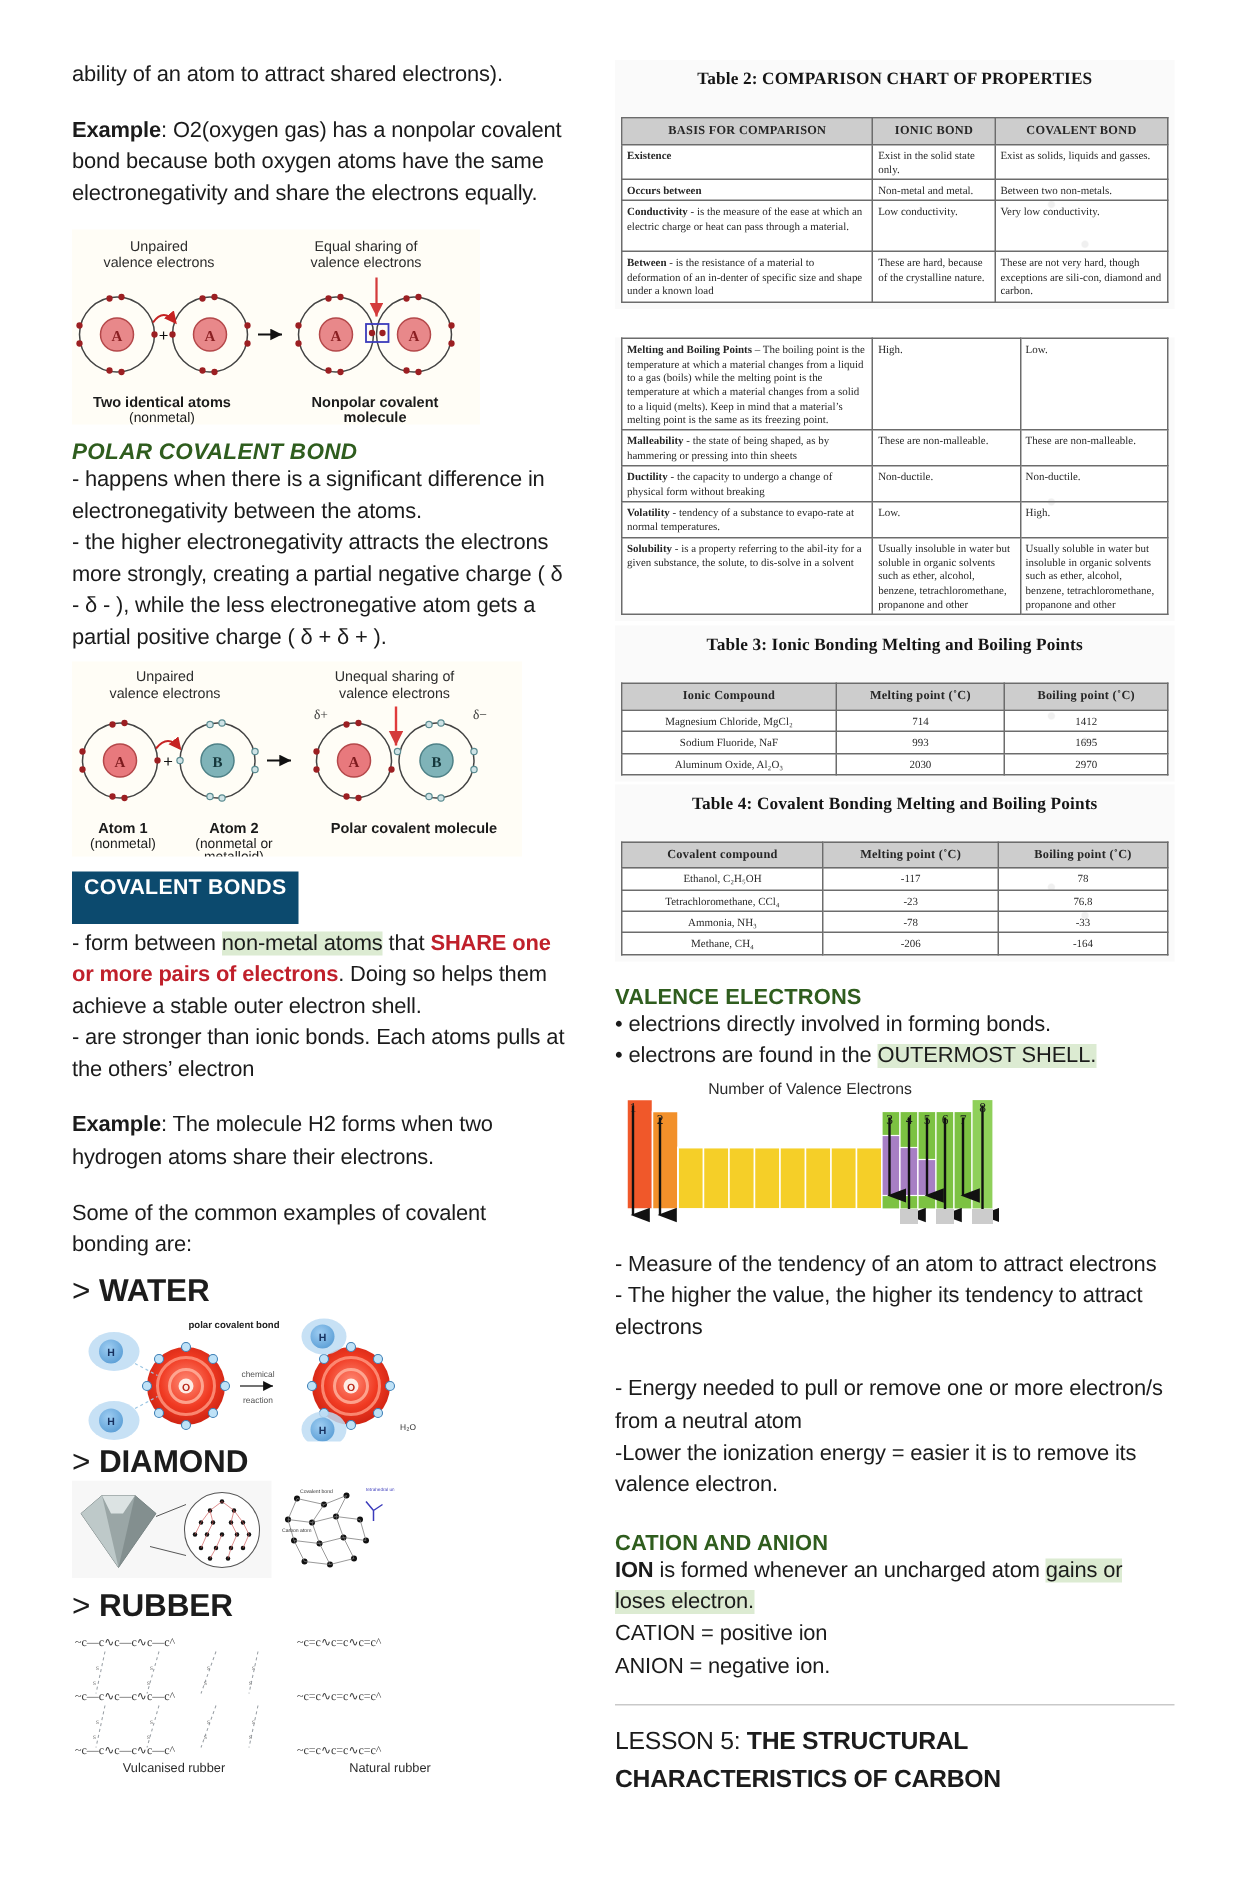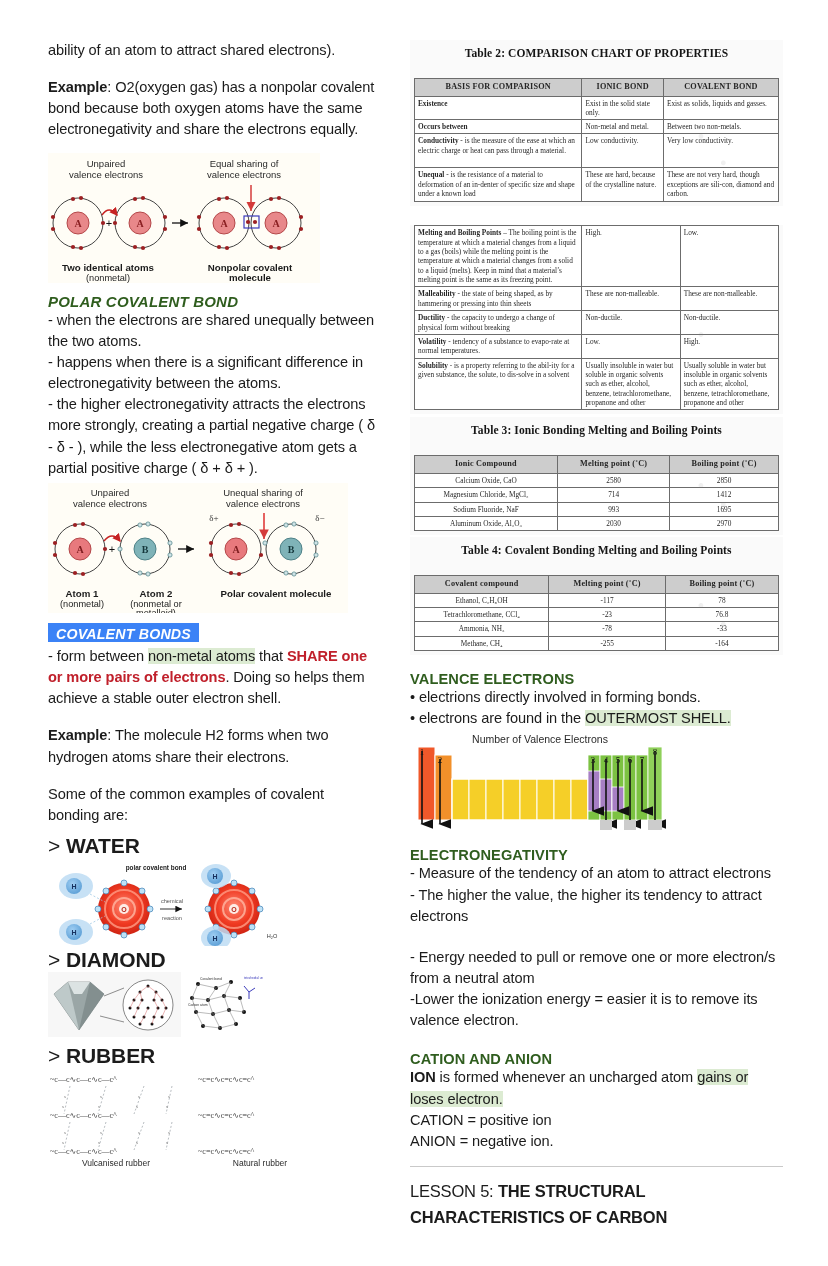--- a/index.html
+++ b/index.html
@@ -37,27 +37,26 @@
   }
   .h-green-italic {
     color: #2f5d1e;
     font-weight: bold;
     font-style: italic;
     font-size: 15px;
     letter-spacing: 0.2px;
   }
   .h-chip {
     display: inline-block;
-    background: #3b82f6;
+    background: #0c4a6e;
     color: #ffffff;
     font-weight: bold;
     font-size: 14.2px;
-    padding: 3px 8px 0 8px;
+    padding: 3px 8px 16px 8px;
     letter-spacing: 0.2px;
-    font-style: italic;
   }
   .hl-green { background: #dcebd2; }
   .red-bold { color: #c0202b; font-weight: bold; }
   .sub-head { font-size: 21px; font-weight: bold; letter-spacing: -0.1px; }
   .sub-head .chev { font-weight: normal; }
 
   hr.rule { border:none; border-top:1.5px solid #c9c9c9; margin: 14px 0 12px 0; }
 
   .lesson-line { font-size: 16.5px; line-height: 1.55; letter-spacing: -0.2px; }
   .lesson-line b { font-weight: bold; }
@@ -218,21 +217,20 @@
         <text x="60" y="118" font-size="9.7" font-weight="bold" fill="#1b1b1b" text-anchor="middle" font-family="Liberation Sans, sans-serif">Two identical atoms</text>
         <text x="60" y="128" font-size="9.2" fill="#1b1b1b" text-anchor="middle" font-family="Liberation Sans, sans-serif">(nonmetal)</text>
         <text x="202" y="118" font-size="9.7" font-weight="bold" fill="#1b1b1b" text-anchor="middle" font-family="Liberation Sans, sans-serif">Nonpolar covalent</text>
         <text x="202" y="128" font-size="9.7" font-weight="bold" fill="#1b1b1b" text-anchor="middle" font-family="Liberation Sans, sans-serif">molecule</text>
       </svg>
     </div>
 
     <div class="sp-8"></div>
 
     <div class="h-green-italic">POLAR COVALENT BOND</div>
-    <div class="body-txt">- when the electrons are shared unequally between the two atoms.</div>
     <div class="body-txt">- happens when there is a significant difference in electronegativity between the atoms.</div>
     <div class="body-txt">- the higher electronegativity attracts the electrons more strongly, creating a partial negative charge ( δ - δ - ), while the less electronegative atom gets a partial positive charge ( δ + δ + ).</div>
 
     <div class="diagram" style="width:300px;height:130px;position:relative;background:#fffdf6;">
       <svg width="300" height="130" viewBox="0 0 300 130">
         <text x="62" y="13" font-size="9.5" fill="#2b2b2b" text-anchor="middle" font-family="Liberation Sans, sans-serif">Unpaired</text>
         <text x="62" y="24" font-size="9.5" fill="#2b2b2b" text-anchor="middle" font-family="Liberation Sans, sans-serif">valence electrons</text>
         <text x="215" y="13" font-size="9.5" fill="#2b2b2b" text-anchor="middle" font-family="Liberation Sans, sans-serif">Unequal sharing of</text>
         <text x="215" y="24" font-size="9.5" fill="#2b2b2b" text-anchor="middle" font-family="Liberation Sans, sans-serif">valence electrons</text>
 
@@ -305,20 +303,21 @@
 
     <div class="sp-8"></div>
 
     <div>
       <span class="h-chip">COVALENT BONDS</span>
     </div>
 
     <div class="body-txt" style="margin-top:3px;">
       <span>- form between </span><span class="hl-green">non-metal atoms</span><span> that </span><span class="red-bold">SHARE one or more pairs of electrons</span><span>. Doing so helps them achieve a stable outer electron shell.</span>
     </div>
+    <div class="body-txt">- are stronger than ionic bonds. Each atoms pulls at the others’ electron</div>
 
     <div class="sp-16"></div>
 
     <div class="body-txt">
       <span class="bold">Example</span><span>: The molecule H2 forms when two hydrogen atoms share their electrons.</span>
     </div>
 
     <div class="sp-16"></div>
 
     <div class="body-txt">Some of the common examples of covalent bonding are:</div>
@@ -566,21 +565,21 @@
             <td class="lbl"><b>Occurs between</b><span></span></td>
             <td>Non-metal and metal.</td>
             <td>Between two non-metals.</td>
           </tr>
           <tr style="height:34px;">
             <td class="lbl"><b>Conductivity</b><span> - is the measure of the ease at which an electric charge or heat can pass through a material.</span></td>
             <td>Low conductivity.</td>
             <td>Very low conductivity.</td>
           </tr>
           <tr style="height:34px;">
-            <td class="lbl"><b>Unequal</b><span> - is the resistance of a material to deformation of an in-denter of specific size and shape under a known load</span></td>
+            <td class="lbl"><b>Between</b><span> - is the resistance of a material to deformation of an in-denter of specific size and shape under a known load</span></td>
             <td>These are hard, because of the crystalline nature.</td>
             <td>These are not very hard, though exceptions are sili-con, diamond and carbon.</td>
           </tr>
         </tbody>
       </table>
     </div>
 
     <div style="height:4px;"></div>
 
     <div class="tbl-wrap" style="padding-top:0;">
@@ -624,25 +623,20 @@
       <table class="scan t34">
         <thead>
           <tr>
             <th>Ionic Compound</th>
             <th>Melting point (˚C)</th>
             <th>Boiling point (˚C)</th>
           </tr>
         </thead>
         <tbody>
           <tr>
-              <td>Calcium Oxide, CaO</td>
-              <td>2580</td>
-              <td>2850</td>
-            </tr>
-          <tr>
               <td>Magnesium Chloride, MgCl₂</td>
               <td>714</td>
               <td>1412</td>
             </tr>
           <tr>
               <td>Sodium Fluoride, NaF</td>
               <td>993</td>
               <td>1695</td>
             </tr>
           <tr>
@@ -678,21 +672,21 @@
               <td>-23</td>
               <td>76.8</td>
             </tr>
           <tr>
               <td>Ammonia, NH₃</td>
               <td>-78</td>
               <td>-33</td>
             </tr>
           <tr>
               <td>Methane, CH₄</td>
-              <td>-255</td>
+              <td>-206</td>
               <td>-164</td>
             </tr>
         </tbody>
       </table>
     </div>
 
     <div class="sp-16"></div>
 
     <div class="h-green">VALENCE ELECTRONS</div>
     <div class="body-txt">• electrions directly involved in forming bonds.</div>
@@ -762,21 +756,20 @@
         <g fill="#cccccc">
           <rect x="190" y="91" width="12" height="10"></rect>
           <rect x="214" y="91" width="12" height="10"></rect>
           <rect x="238" y="91" width="14" height="10"></rect>
         </g>
       </svg>
     </div>
 
     <div class="sp-8"></div>
 
-    <div class="h-green">ELECTRONEGATIVITY</div>
     <div class="body-txt">- Measure of the tendency of an atom to attract electrons</div>
     <div class="body-txt">- The higher the value, the higher its tendency to attract electrons</div>
 
     <div class="sp-20"></div>
 
     <div class="body-txt">- Energy needed to pull or remove one or more electron/s from a neutral atom</div>
     <div class="body-txt">-Lower the ionization energy = easier it is to remove its valence electron.</div>
 
     <div class="sp-20"></div>
 

